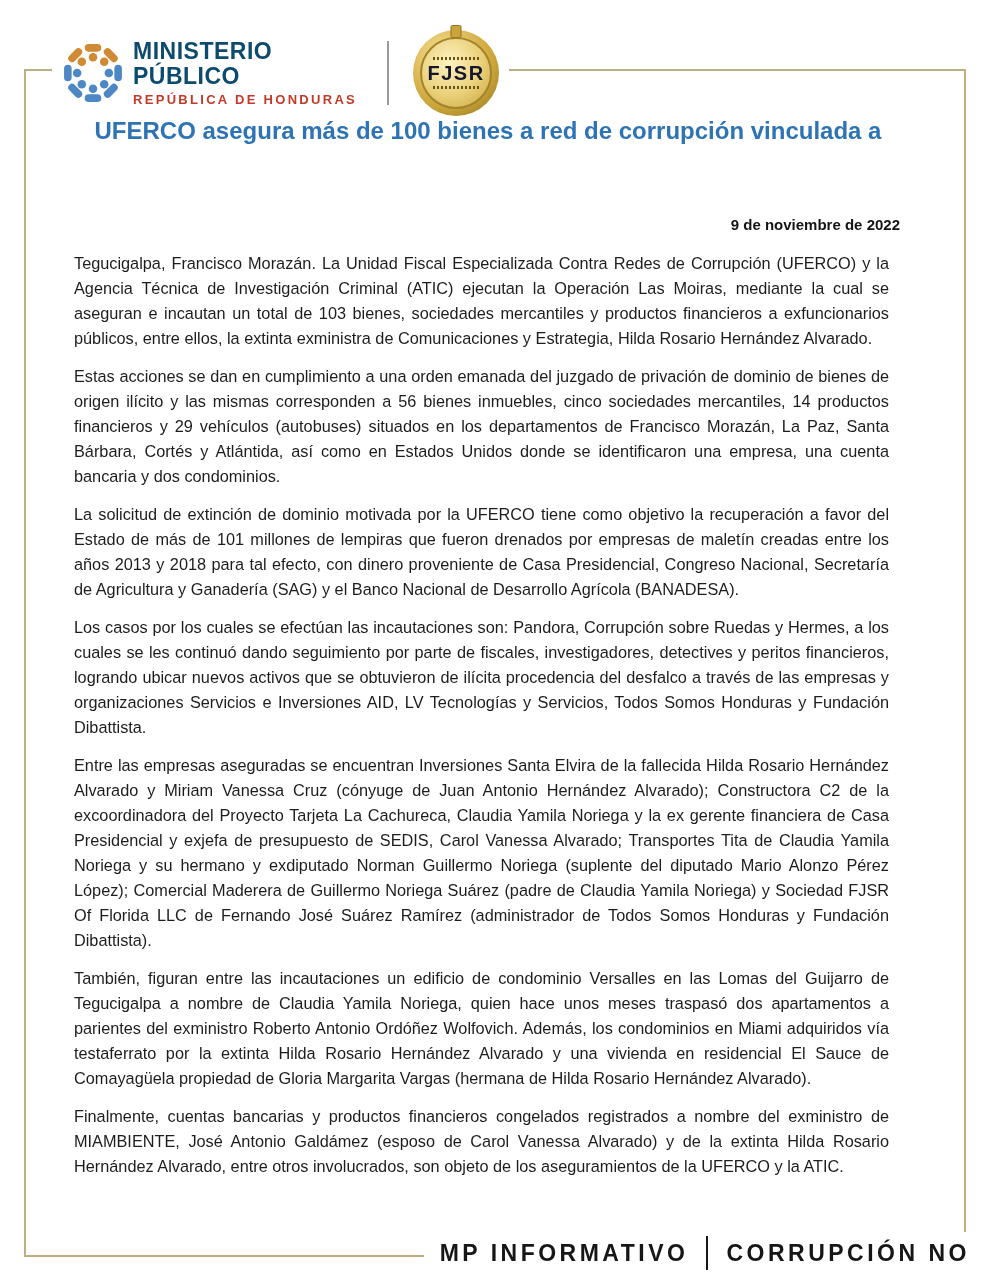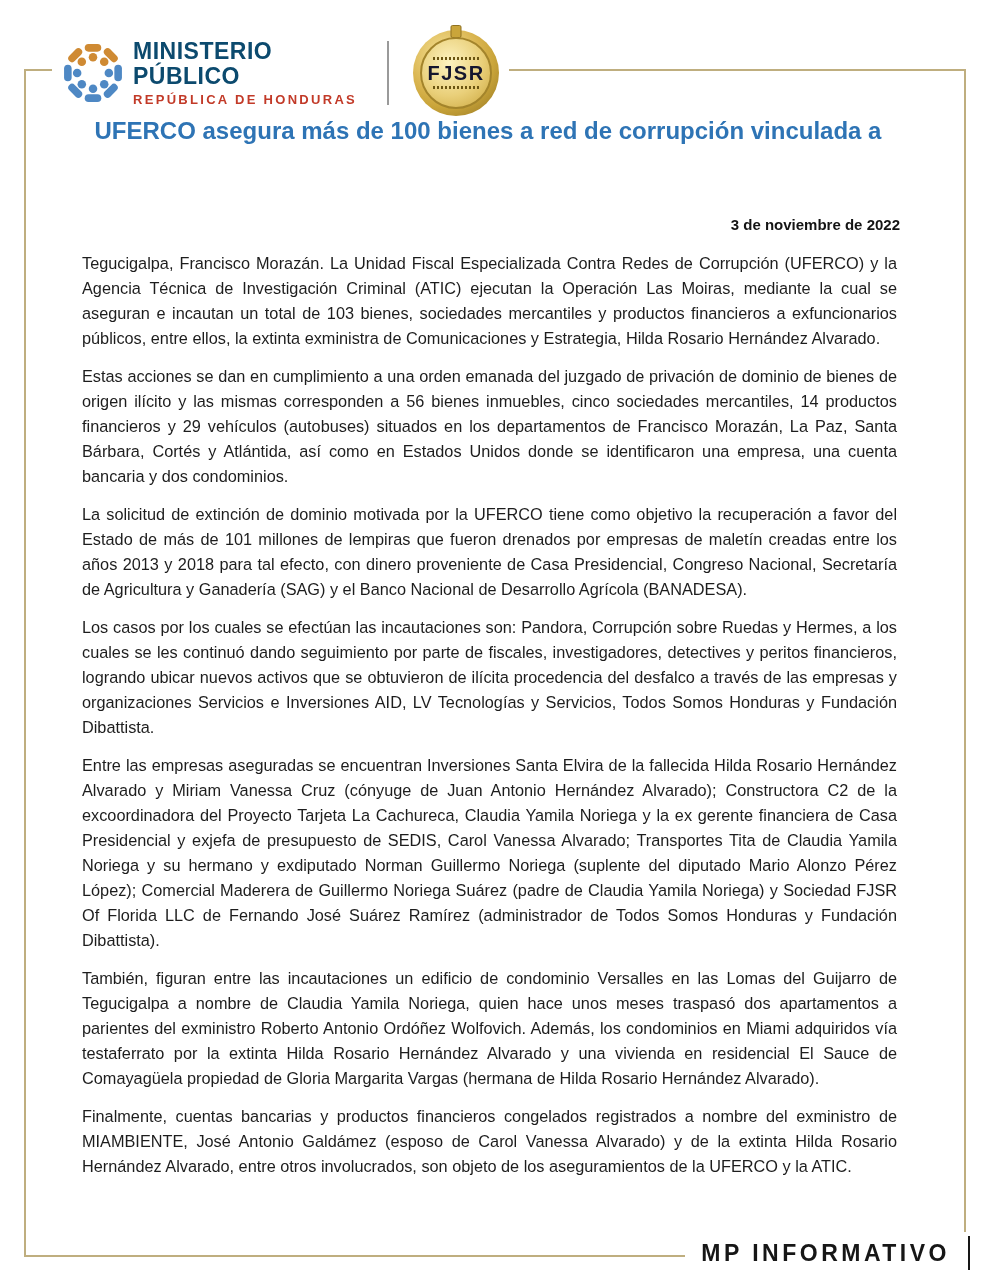--- a/index.html
+++ b/index.html
@@ -37,21 +37,21 @@
 
   
   .article-title { position:absolute; top:114px; left:40px; right:50px; text-align:center;
     color:#2e74b5; font-weight:bold; font-size:24px; line-height:34px; z-index:2; }
   .article-title p { margin:0; }
 
   
   .date-line { position:absolute; top:216px; right:86px; font-size:15px; font-weight:bold; color:#141414; z-index:2; }
 
   
-  .article-body { position:absolute; top:251px; left:82px; width:815px; z-index:2;
+  .article-body { position:absolute; top:251px; left:74px; width:815px; z-index:2;
     font-size:16.3px; line-height:25px; color:#1d1d1d; text-align:justify; }
   .article-body p { margin:0 0 13px 0; }
 
   
   .footer { position:absolute; top:1232px; left:254px; right:0; display:flex; justify-content:flex-end; z-index:2; }
   .footer-inner { background:#ffffff; display:flex; align-items:center; gap:18px; padding:4px 16px; }
   .footer-text { font-size:23px; font-weight:bold; letter-spacing:3.5px; color:#161616; white-space:nowrap; }
   .footer-bar { width:2px; height:34px; background:#161616; }
 </style>
 </head>
@@ -117,32 +117,33 @@
         <div class="atic-label">FJSR</div>
         <div class="atic-microtext"></div>
       </div>
     </div>
   </div>
 
   <div class="article-title">
       <p>UFERCO asegura más de 100 bienes a red de corrupción vinculada a</p>
     </div>
 
-  <div class="date-line">3 de noviembre de 2022</div>
+  <div class="date-line">9 de noviembre de 2022</div>
 
   <div class="article-body">
       <p>Tegucigalpa, Francisco Morazán. La Unidad Fiscal Especializada Contra Redes de Corrupción (UFERCO) y la Agencia Técnica de Investigación Criminal (ATIC) ejecutan la Operación Las Moiras, mediante la cual se aseguran e incautan un total de 103 bienes, sociedades mercantiles y productos financieros a exfuncionarios públicos, entre ellos, la extinta exministra de Comunicaciones y Estrategia, Hilda Rosario Hernández Alvarado.</p>
       <p>Estas acciones se dan en cumplimiento a una orden emanada del juzgado de privación de dominio de bienes de origen ilícito y las mismas corresponden a 56 bienes inmuebles, cinco sociedades mercantiles, 14 productos financieros y 29 vehículos (autobuses) situados en los departamentos de Francisco Morazán, La Paz, Santa Bárbara, Cortés y Atlántida, así como en Estados Unidos donde se identificaron una empresa, una cuenta bancaria y dos condominios.</p>
       <p>La solicitud de extinción de dominio motivada por la UFERCO tiene como objetivo la recuperación a favor del Estado de más de 101 millones de lempiras que fueron drenados por empresas de maletín creadas entre los años 2013 y 2018 para tal efecto, con dinero proveniente de Casa Presidencial, Congreso Nacional, Secretaría de Agricultura y Ganadería (SAG) y el Banco Nacional de Desarrollo Agrícola (BANADESA).</p>
       <p>Los casos por los cuales se efectúan las incautaciones son: Pandora, Corrupción sobre Ruedas y Hermes, a los cuales se les continuó dando seguimiento por parte de fiscales, investigadores, detectives y peritos financieros, logrando ubicar nuevos activos que se obtuvieron de ilícita procedencia del desfalco a través de las empresas y organizaciones Servicios e Inversiones AID, LV Tecnologías y Servicios, Todos Somos Honduras y Fundación Dibattista.</p>
       <p>Entre las empresas aseguradas se encuentran Inversiones Santa Elvira de la fallecida Hilda Rosario Hernández Alvarado y Miriam Vanessa Cruz (cónyuge de Juan Antonio Hernández Alvarado); Constructora C2 de la excoordinadora del Proyecto Tarjeta La Cachureca, Claudia Yamila Noriega y la ex gerente financiera de Casa Presidencial y exjefa de presupuesto de SEDIS, Carol Vanessa Alvarado; Transportes Tita de Claudia Yamila Noriega y su hermano y exdiputado Norman Guillermo Noriega (suplente del diputado Mario Alonzo Pérez López); Comercial Maderera de Guillermo Noriega Suárez (padre de Claudia Yamila Noriega) y Sociedad FJSR Of Florida LLC de Fernando José Suárez Ramírez (administrador de Todos Somos Honduras y Fundación Dibattista).</p>
       <p>También, figuran entre las incautaciones un edificio de condominio Versalles en las Lomas del Guijarro de Tegucigalpa a nombre de Claudia Yamila Noriega, quien hace unos meses traspasó dos apartamentos a parientes del exministro Roberto Antonio Ordóñez Wolfovich. Además, los condominios en Miami adquiridos vía testaferrato por la extinta Hilda Rosario Hernández Alvarado y una vivienda en residencial El Sauce de Comayagüela propiedad de Gloria Margarita Vargas (hermana de Hilda Rosario Hernández Alvarado).</p>
       <p>Finalmente, cuentas bancarias y productos financieros congelados registrados a nombre del exministro de MIAMBIENTE, José Antonio Galdámez (esposo de Carol Vanessa Alvarado) y de la extinta Hilda Rosario Hernández Alvarado, entre otros involucrados, son objeto de los aseguramientos de la UFERCO y la ATIC.</p>
     </div>
 
   <div class="footer">
     <div class="footer-inner">
       <span class="footer-text">MP INFORMATIVO</span>
       <span class="footer-bar"></span>
+      <span class="footer-text">CORRUPCIÓN NO</span>
     </div>
   </div>
 
 </div>
 
 </body></html>

